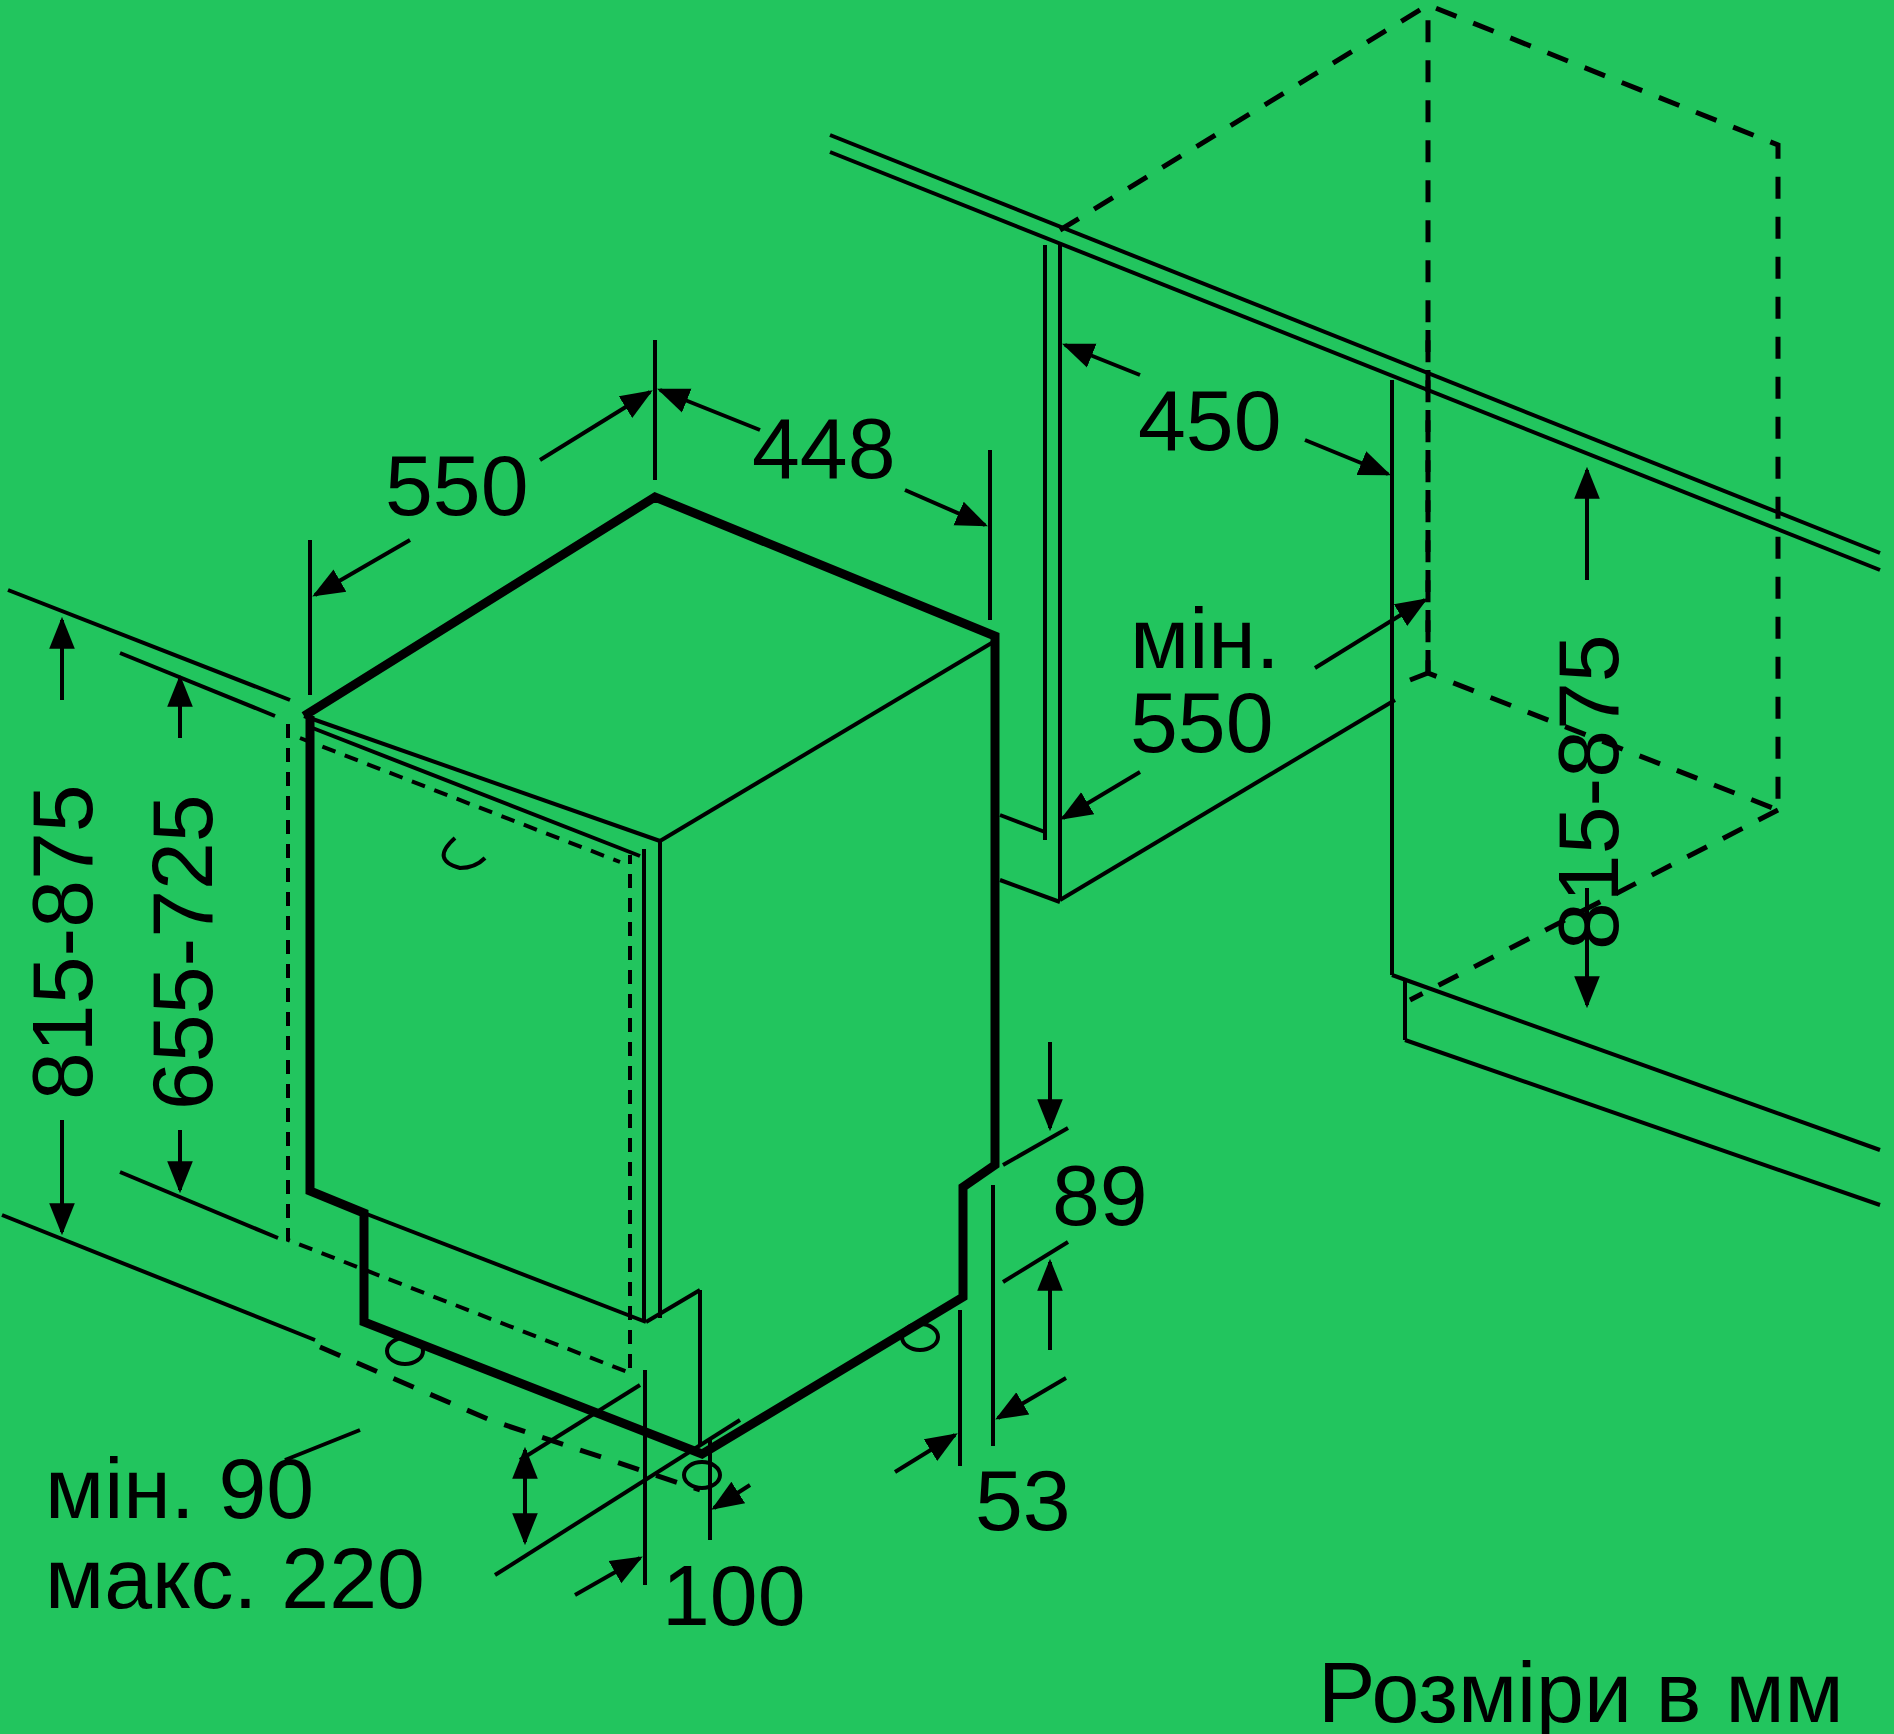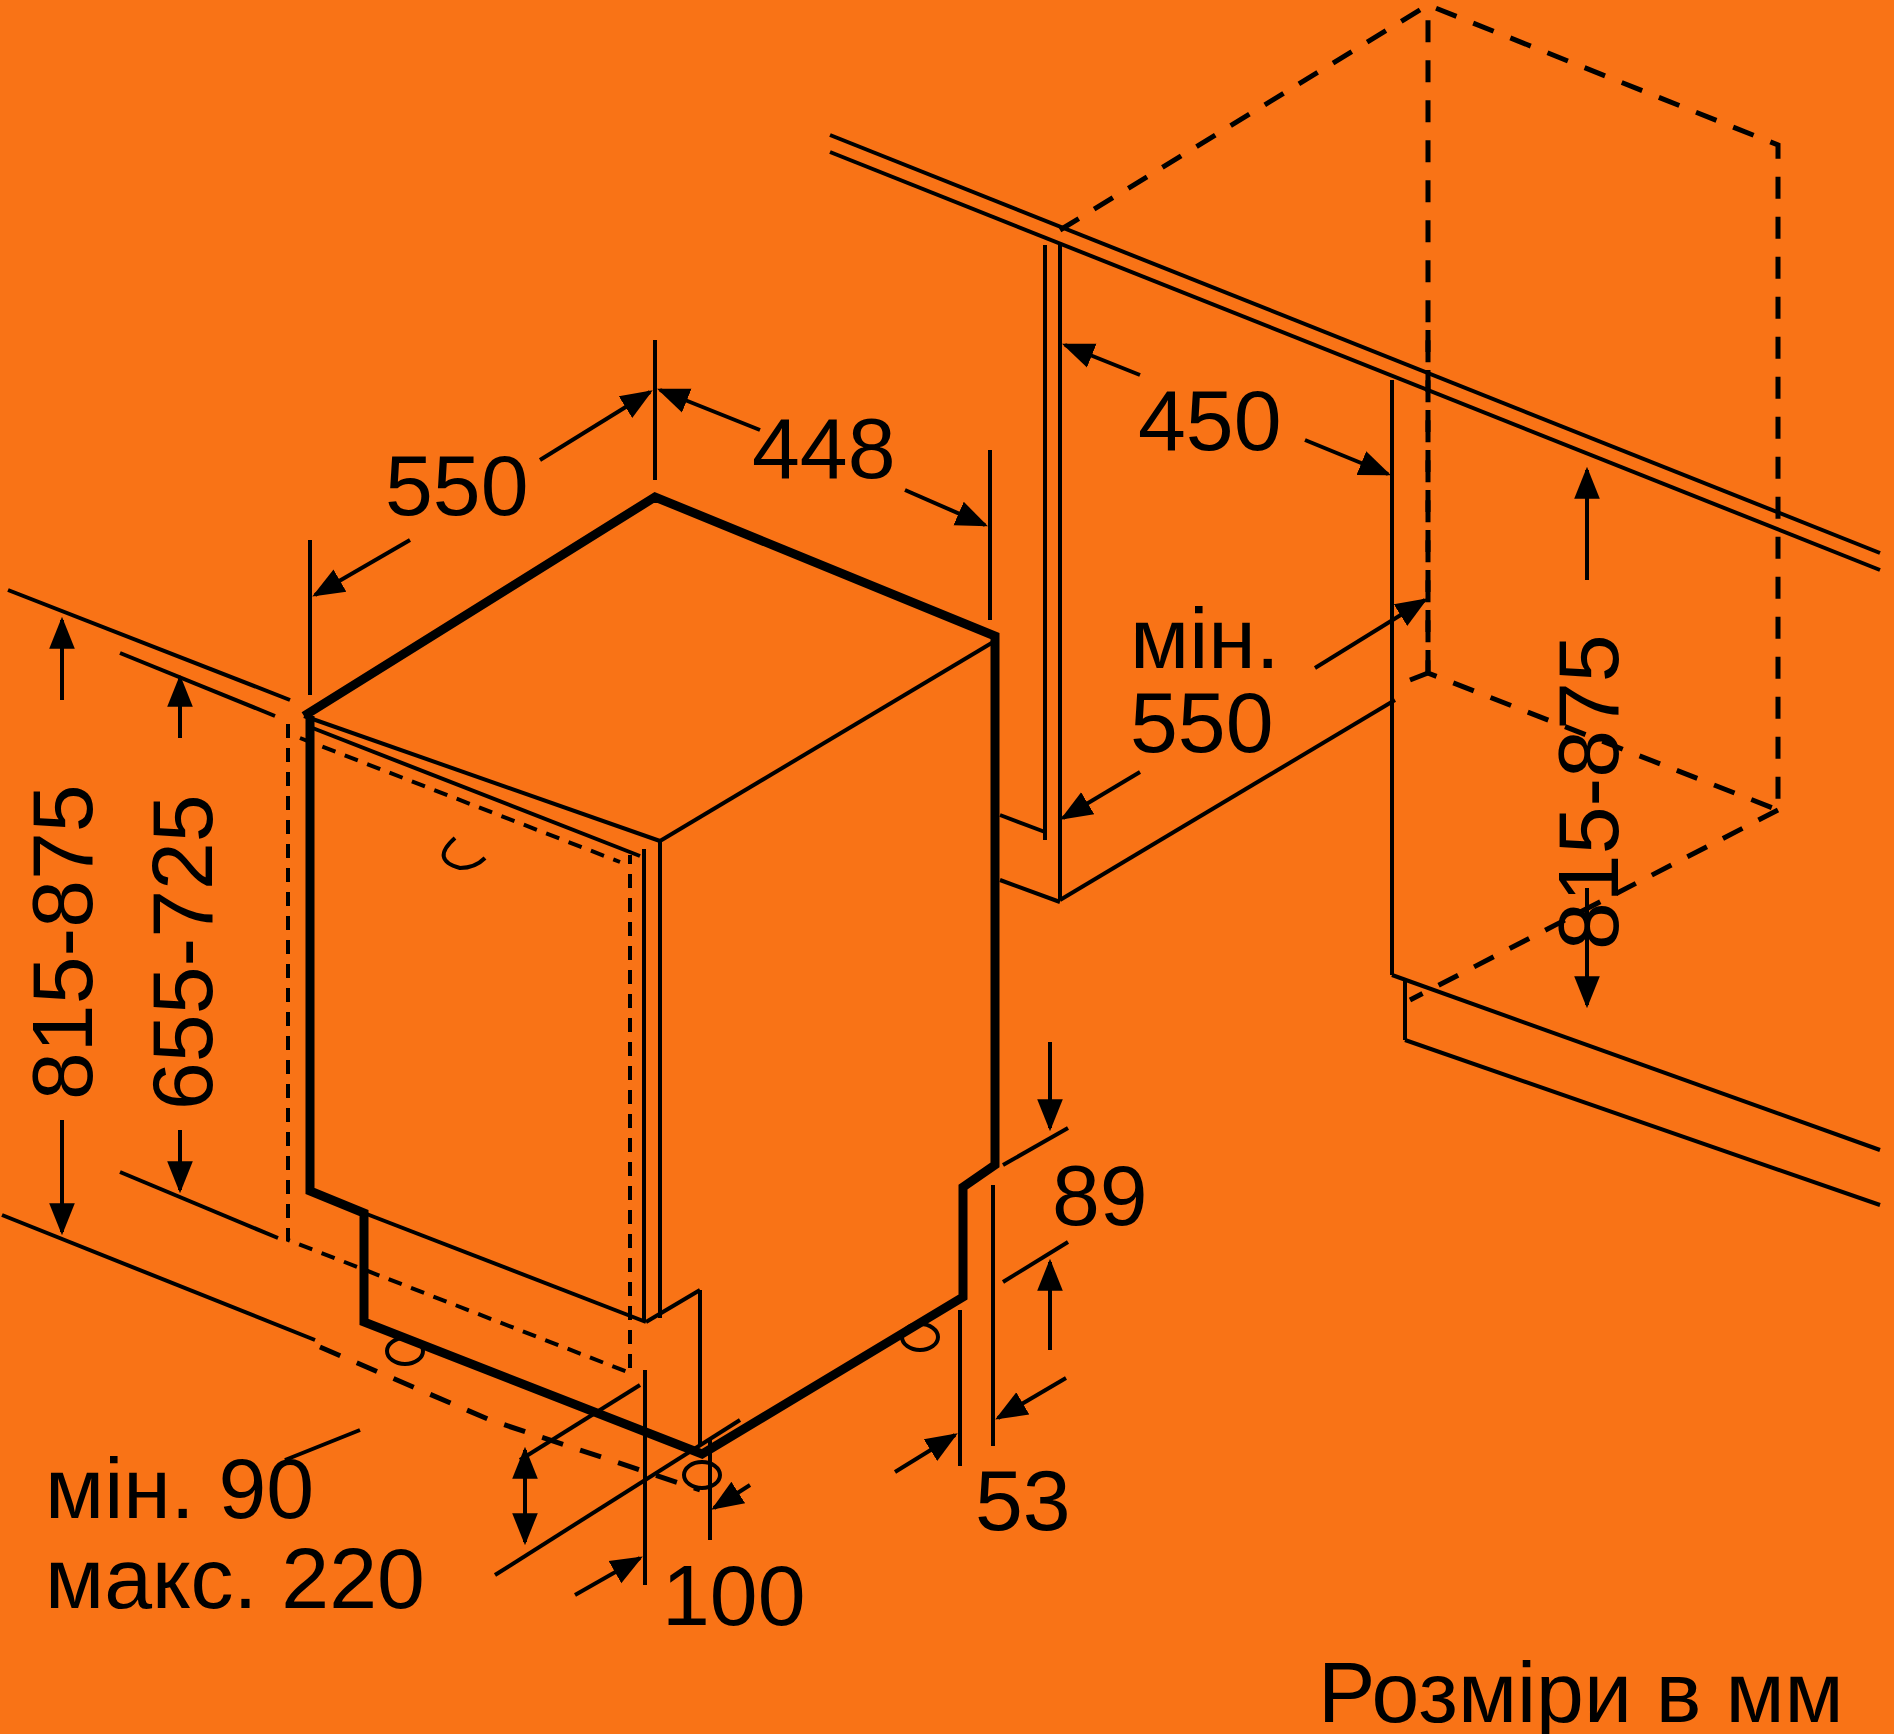--- a/index.html
+++ b/index.html
@@ -1,16 +1,16 @@
 <!DOCTYPE html>
 <html><head>
   <meta charset="utf-8">
   <style>
     html, body { margin: 0; padding: 0; background: #ffffff; }
-    .canvas { position: relative; width: 1894px; height: 1734px; background: #f97316; overflow: hidden; }
+    .canvas { position: relative; width: 1894px; height: 1734px; background: #22c55e; overflow: hidden; }
     svg { position: absolute; left: 0; top: 0; }
     .lbl { font-family: "Liberation Sans", sans-serif; fill: #000; }
     .big { font-size: 86px; }
     .thick { stroke: #000; stroke-width: 9; fill: none; stroke-linejoin: miter; }
     .thin { stroke: #000; stroke-width: 4; fill: none; }
     .dash { stroke: #000; stroke-width: 4; fill: none; stroke-dasharray: 14 10; }
     .dash2 { stroke: #000; stroke-width: 5; fill: none; stroke-dasharray: 22 18; }
     .arrowhead { fill: #000; }
   </style>
 </head>

